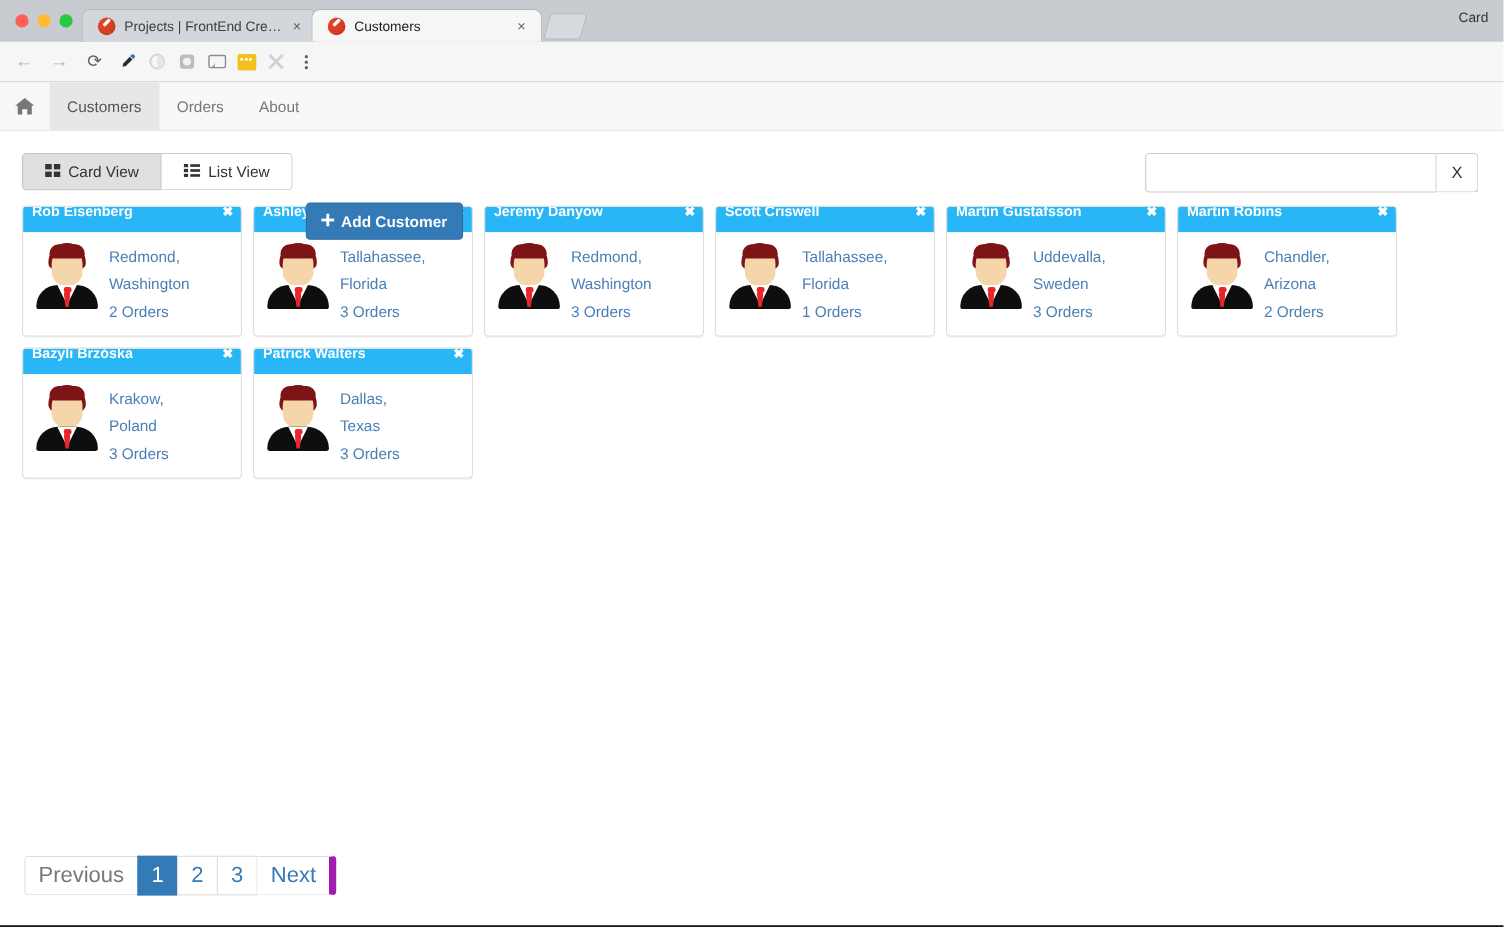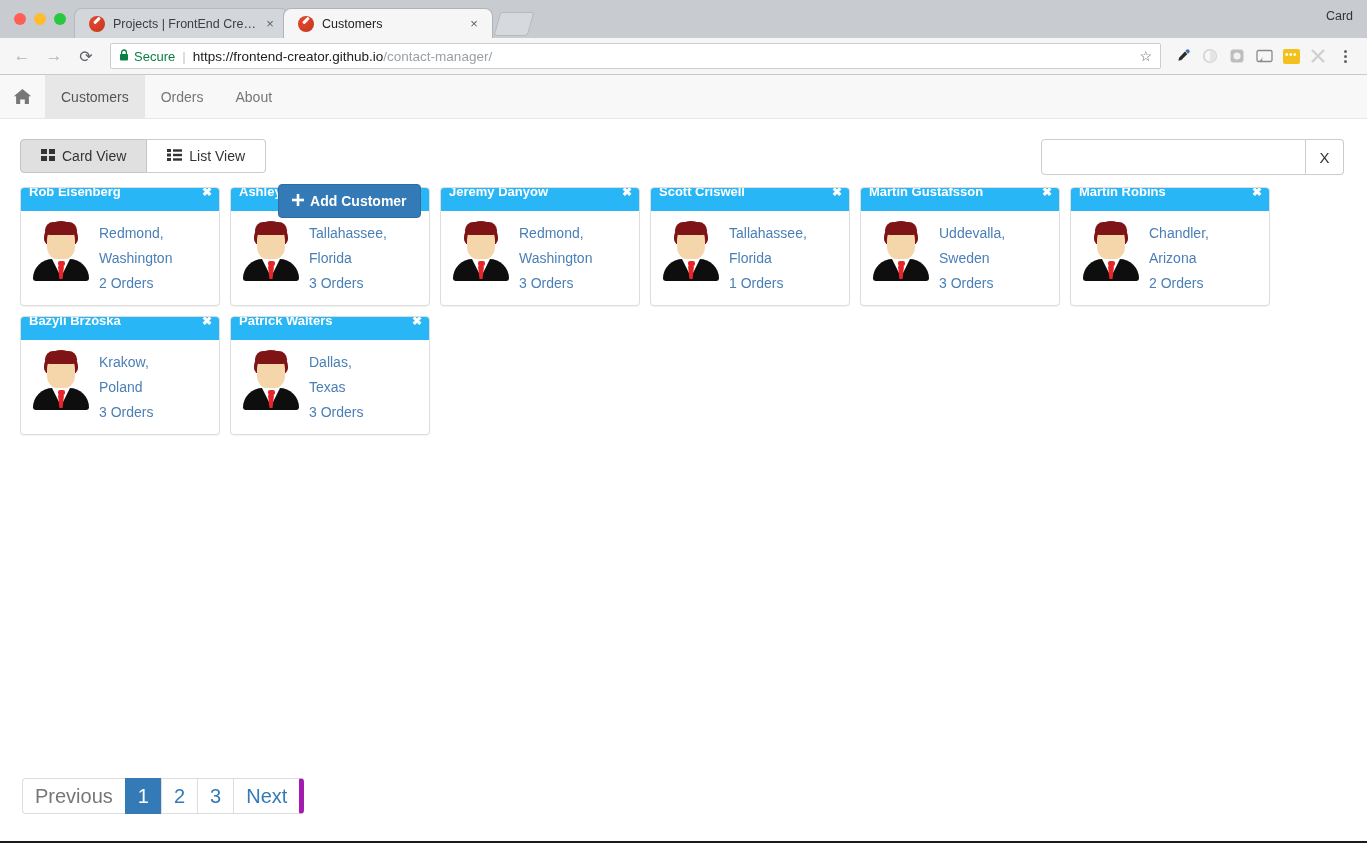--- a/index.html
+++ b/index.html
@@ -221,21 +221,21 @@
   .pagination {
     position: absolute; left: 22px; top: 703px; display: flex;
   }
   .pg {
     height: 36px; min-width: 34px; padding: 0 12px;
     border: 1px solid #ddd; border-right: none; background: #fff;
     color: #337ab7; font-size: 20px; display: flex; align-items: center;
     justify-content: center; cursor: pointer;
   }
   .pg.first { border-radius: 4px 0 0 4px; color: #777; }
-  .pg.last { border-radius: 0 4px 4px 0; border-right: 5px solid #a21caf; }
+  .pg.last { border-radius: 0 4px 4px 0; border-right: 7px solid #a21caf; }
   .pg.active { background: #337ab7; border-color: #337ab7; color: #fff; }
 </style>
 </head>
 <body>
 
 <div class="browser">
 
   <div class="tabstrip">
     <div class="traffic">
       <span class="dot red"></span>
@@ -257,33 +257,20 @@
 
     <div class="newtab"></div>
     <div class="user-label">Card</div>
   </div>
 
   <div class="omnibar">
     <div class="navbtn">←</div>
     <div class="navbtn">→</div>
     <div class="navbtn reload">⟳</div>
 
-    <div class="urlbox">
-      <span class="lock">
-        <svg width="10" height="12" viewBox="0 0 10 12" aria-hidden="true">
-          <rect x="1" y="5" width="8" height="6.5" rx="1" fill="#0b8043"></rect>
-          <path d="M2.6 5V3.4a2.4 2.4 0 0 1 4.8 0V5" fill="none" stroke="#0b8043" stroke-width="1.3"></path>
-        </svg>
-      </span>
-      <span class="secure">Secure</span>
-      <span class="url-sep">|</span>
-      <span class="url-host">https://frontend-creator.github.io</span>
-      <span class="url-path">/contact-manager/</span>
-      <span class="star">☆</span>
-    </div>
 
     <div class="ext-icons">
       <div class="ext">
         <svg width="16" height="16" viewBox="0 0 16 16">
           <path d="M11.5 1.8a2 2 0 0 1 2.8 2.8l-1.1 1.1-2.8-2.8z" fill="#3b6fb5"></path>
           <path d="M10 3.6l2.4 2.4-6 6-3 .7.7-3z" fill="#2b2b2b"></path>
         </svg>
       </div>
       <div class="ext">
         <svg width="16" height="16" viewBox="0 0 16 16">

